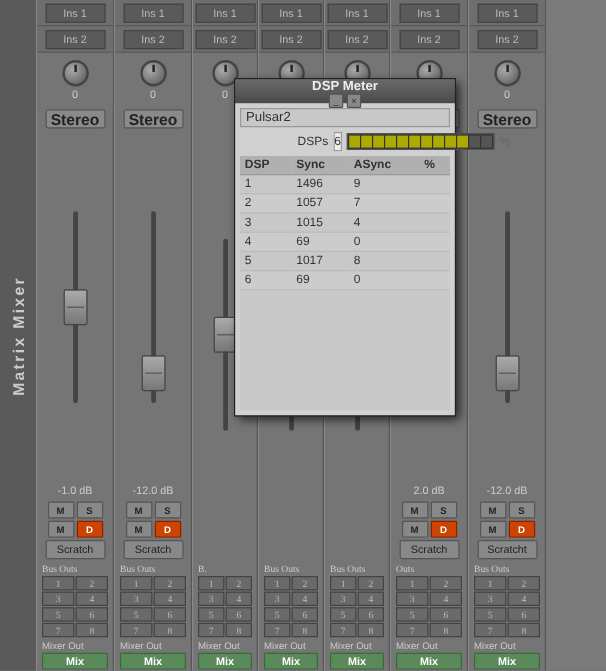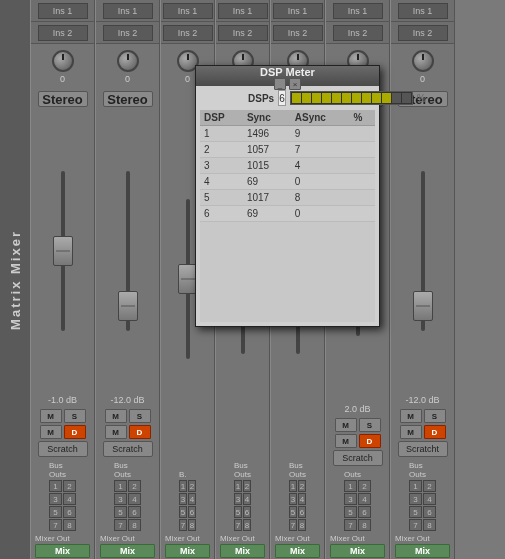--- a/index.html
+++ b/index.html
@@ -247,21 +247,22 @@
       display: flex;
       align-items: center;
       justify-content: center;
       cursor: pointer;
     }
     .scratch-btn-label { color: #222; font-size: 9px; }
 
     
     .bus-section {
       width: 100%;
-      padding: 2px 18px;
+      padding: 2px 4px;
+      font-family: Liberation Serif, serif;
     }
     .bus-title {
       color: #ccc;
       font-size: 8px;
       text-align: left;
       margin-bottom: 1px;
     }
     .bus-grid {
       display: grid;
       grid-template-columns: repeat(2, 1fr);
@@ -371,21 +372,21 @@
     
     .dsps-row {
       display: flex;
       align-items: center;
       gap: 4px;
       margin-bottom: 4px;
     }
     .dsps-label {
       font-size: 10px;
       color: #333;
-      font-weight: bold;
+      font-weight: normal;
       padding-left: 48px;
     }
     .dsps-value {
       width: 20px;
       height: 16px;
       background: #eee;
       border: 1px solid #999;
       display: flex;
       align-items: center;
       justify-content: center;
@@ -955,20 +956,23 @@
   <div class="dsp-modal">
     <div class="dsp-titlebar">
       <span class="dsp-title-text">DSP Meter</span>
       <div class="dsp-title-btns">
         <div class="dsp-title-btn">_</div>
         <div class="dsp-title-btn">×</div>
       </div>
     </div>
     <div class="dsp-body">
 
+      <div class="pulsar-row">
+        <span class="pulsar-label">Pulsar2</span>
+      </div>
 
       <div class="dsps-row">
         <span class="dsps-label">DSPs</span>
         <div class="dsps-value">6</div>
         <div class="meter-bar">
           <div class="meter-seg active"></div>
           <div class="meter-seg active"></div>
           <div class="meter-seg active"></div>
           <div class="meter-seg active"></div>
           <div class="meter-seg active"></div>

